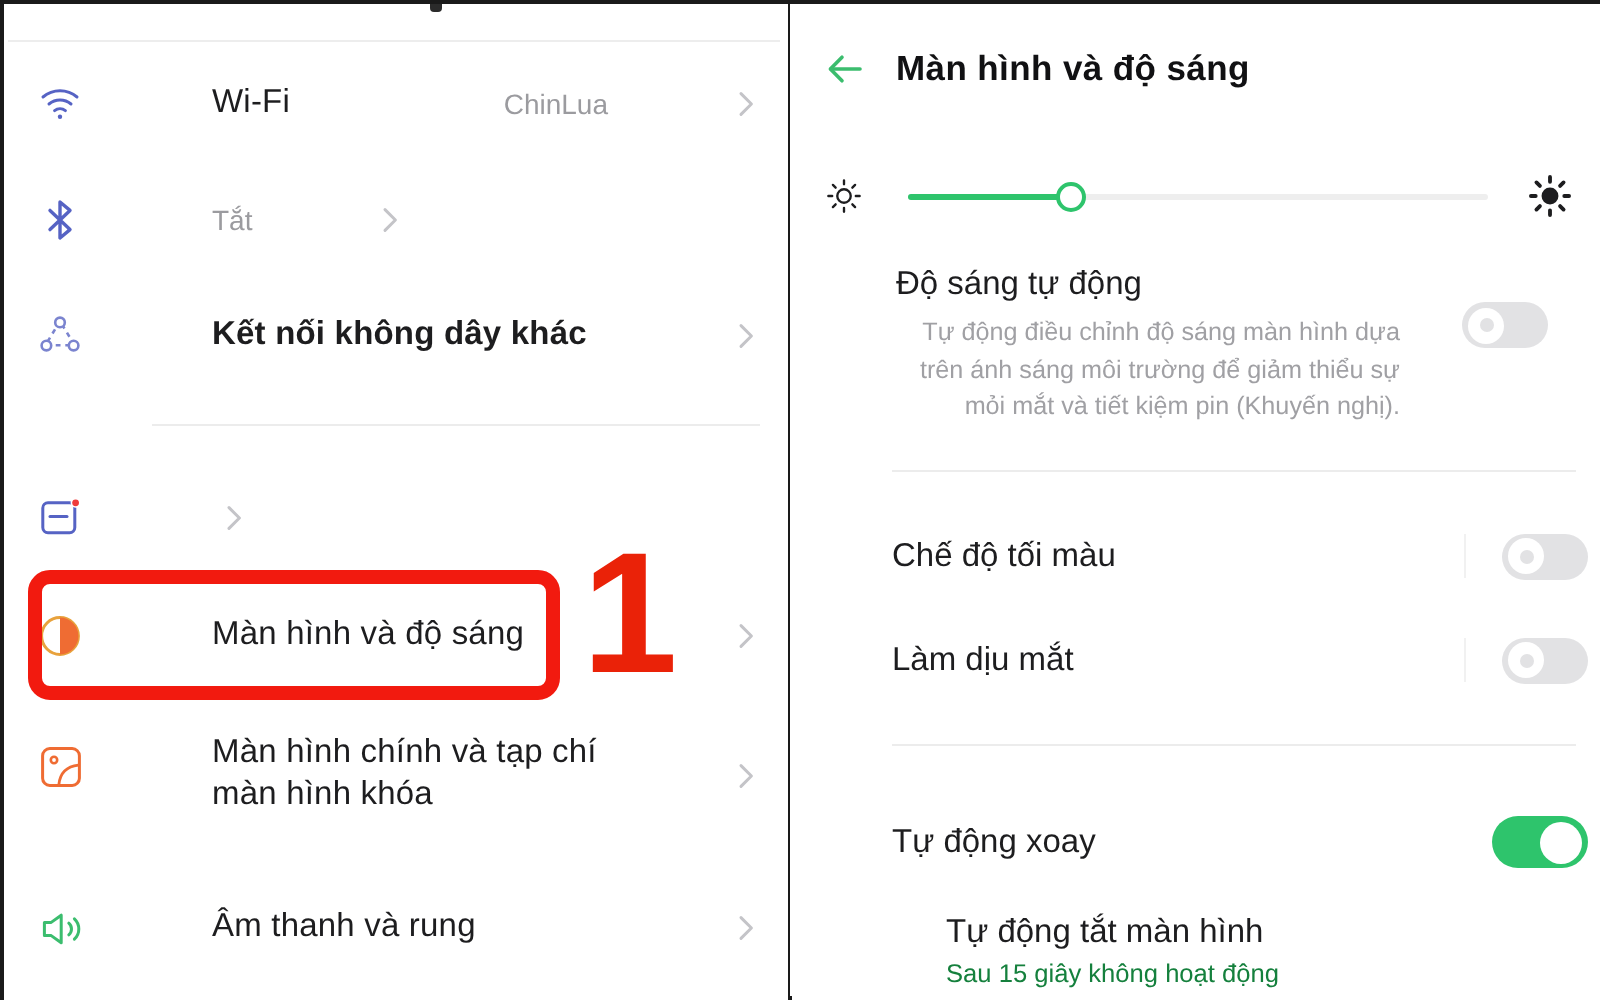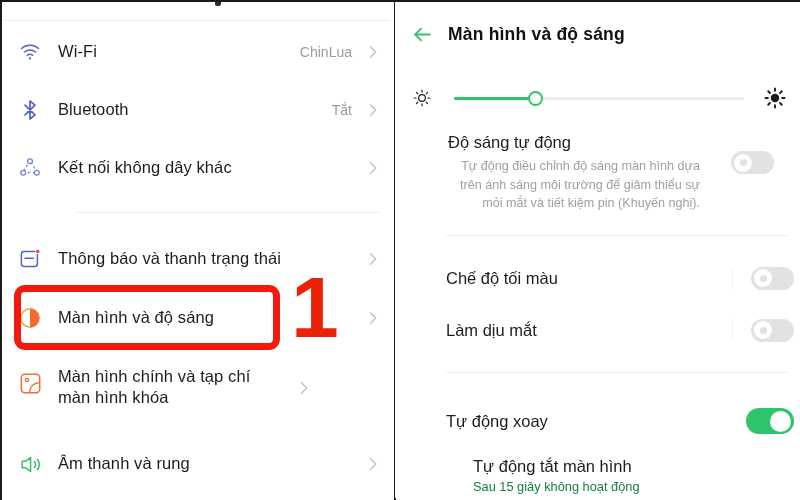--- a/index.html
+++ b/index.html
@@ -38,21 +38,21 @@
     position: absolute; left: 2px; top: 18px;
     width: 386px; height: 1px; background: #ededed;
   }
   .top-notch {
     position: absolute; left: 213px; top: 0px;
     width: 6px; height: 4px; background: #2b2b2b; border-radius: 0 0 2px 2px;
   }
 
   .row {
     position: absolute; left: 0; width: 392px;
-    display: flex; align-items: center;
+    display: flex; align-items: center; gap: 48px;
   }
   .row .ic {
     width: 56px; min-width: 56px; height: 34px;
     display: flex; align-items: center; justify-content: center;
   }
   .row .lbl {
     flex: 1;
     font-size: 16.5px; color: #1d1d1f;
     letter-spacing: .1px; line-height: 1.28;
     padding-right: 8px;
@@ -213,30 +213,29 @@
           </svg>
       </span>
     </div>
 
     <div class="row" style="top:86px;height:44px;">
       <span class="ic">
         <svg width="24" height="24" viewBox="0 0 24 24" fill="none" stroke="#5663c4" stroke-width="1.7" stroke-linecap="round" stroke-linejoin="round">
           <path d="M7 7.2 17 16.8 12 21V3l5 4.2L7 16.8"></path>
         </svg>
       </span>
-      <span class="lbl">Bluetooth</span>
       <span class="val">Tắt</span>
       <span class="chev">
         <svg width="14" height="14" viewBox="0 0 14 14" fill="none" stroke="#c4c4c8" stroke-width="1.5" stroke-linecap="round" stroke-linejoin="round">
             <path d="M4.5 1.8 9.7 7l-5.2 5.2"></path>
           </svg>
       </span>
     </div>
 
-    <div class="row" style="top:144px;height:44px;">
+    <div class="row" style="top:144px;height:44px;font-weight:bold;">
       <span class="ic">
         <svg width="24" height="24" viewBox="0 0 24 24" fill="none" stroke="#7b84cf" stroke-width="1.3">
           <path d="M12 4.6 4.7 16.6h14.6z" stroke-dasharray="2.4 2.4" stroke-linejoin="round"></path>
           <circle cx="12" cy="5.2" r="2.4" fill="#ffffff"></circle>
           <circle cx="5.2" cy="16.8" r="2.4" fill="#ffffff"></circle>
           <circle cx="18.8" cy="16.8" r="2.4" fill="#ffffff"></circle>
         </svg>
       </span>
       <span class="lbl">Kết nối không dây khác</span>
       <span class="chev">
@@ -250,21 +249,20 @@
 
     <div class="row" style="top:235px;height:44px;">
       <span class="ic">
         <svg width="24" height="24" viewBox="0 0 24 24" fill="none">
           <rect x="3.4" y="4.4" width="16" height="15" rx="2.6" stroke="#5663c4" stroke-width="1.5"></rect>
           <path d="M7 11.3h8.5" stroke="#5663c4" stroke-width="1.5" stroke-linecap="round"></path>
           <circle cx="19.8" cy="4.4" r="2.5" fill="#ffffff"></circle>
           <circle cx="19.8" cy="4.4" r="1.7" fill="#ef3b3b"></circle>
         </svg>
       </span>
-      <span class="lbl">Thông báo và thanh trạng thái</span>
       <span class="chev">
         <svg width="14" height="14" viewBox="0 0 14 14" fill="none" stroke="#c4c4c8" stroke-width="1.5" stroke-linecap="round" stroke-linejoin="round">
             <path d="M4.5 1.8 9.7 7l-5.2 5.2"></path>
           </svg>
       </span>
     </div>
 
     <div class="row" style="top:293px;height:46px;">
       <span class="ic">
         <svg width="26" height="26" viewBox="0 0 26 26" fill="none">

